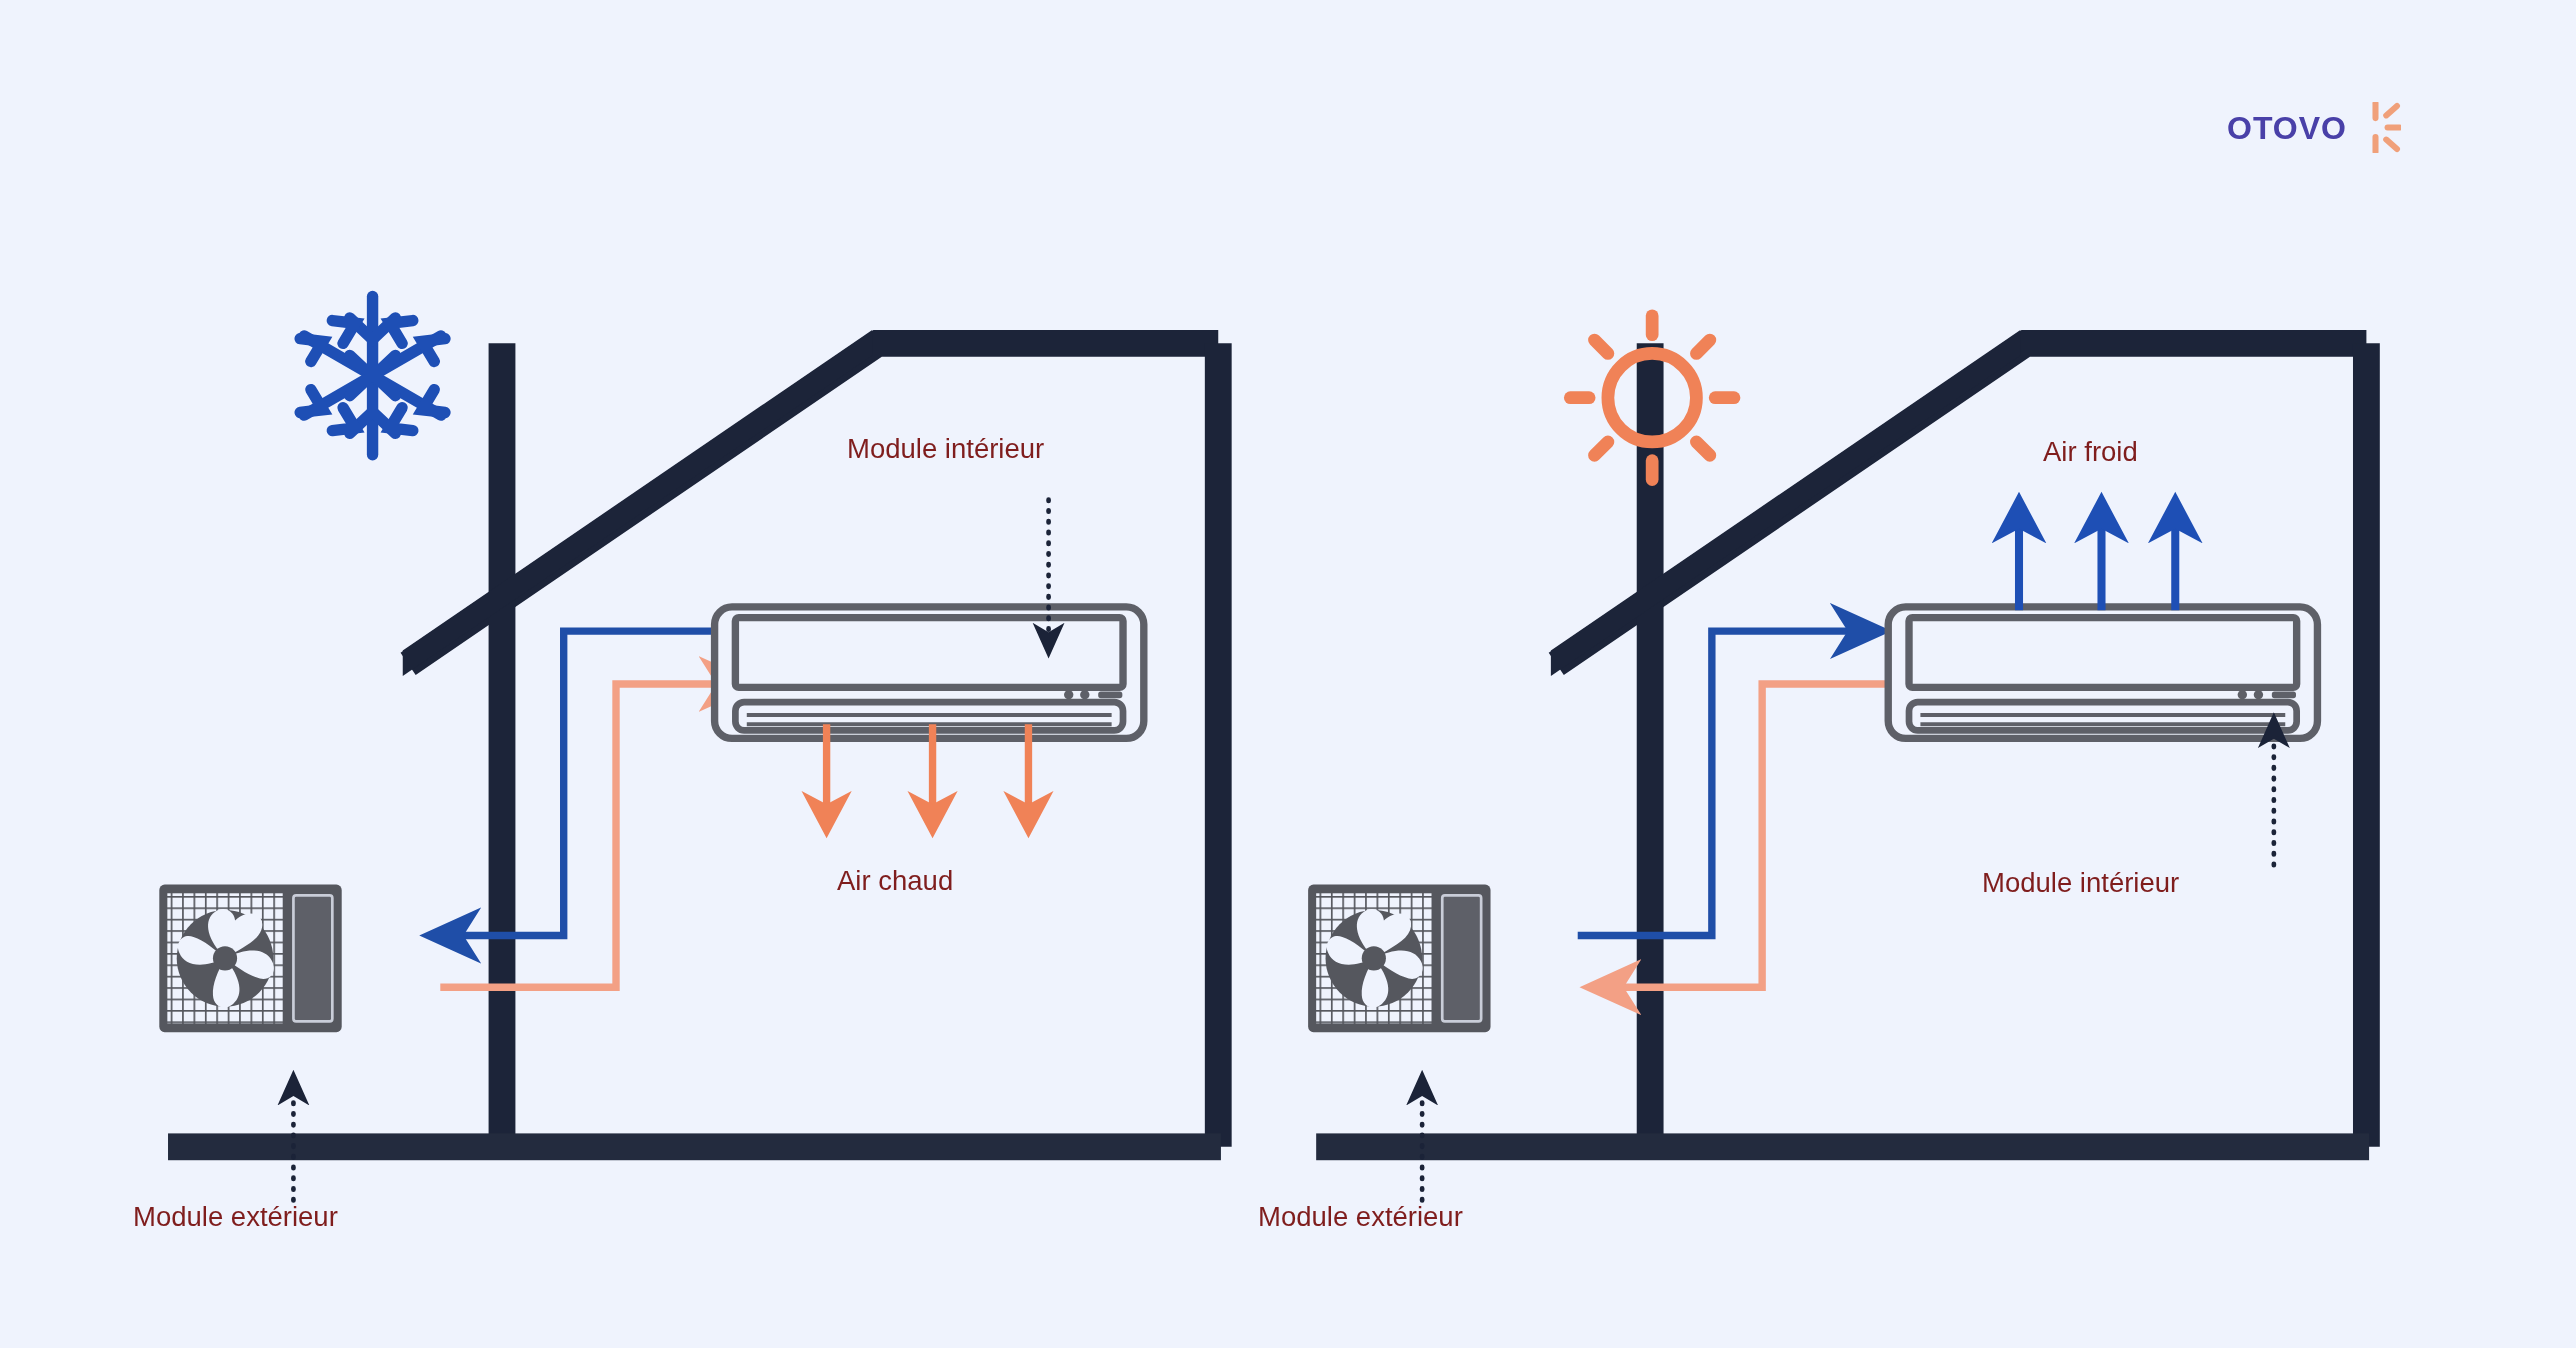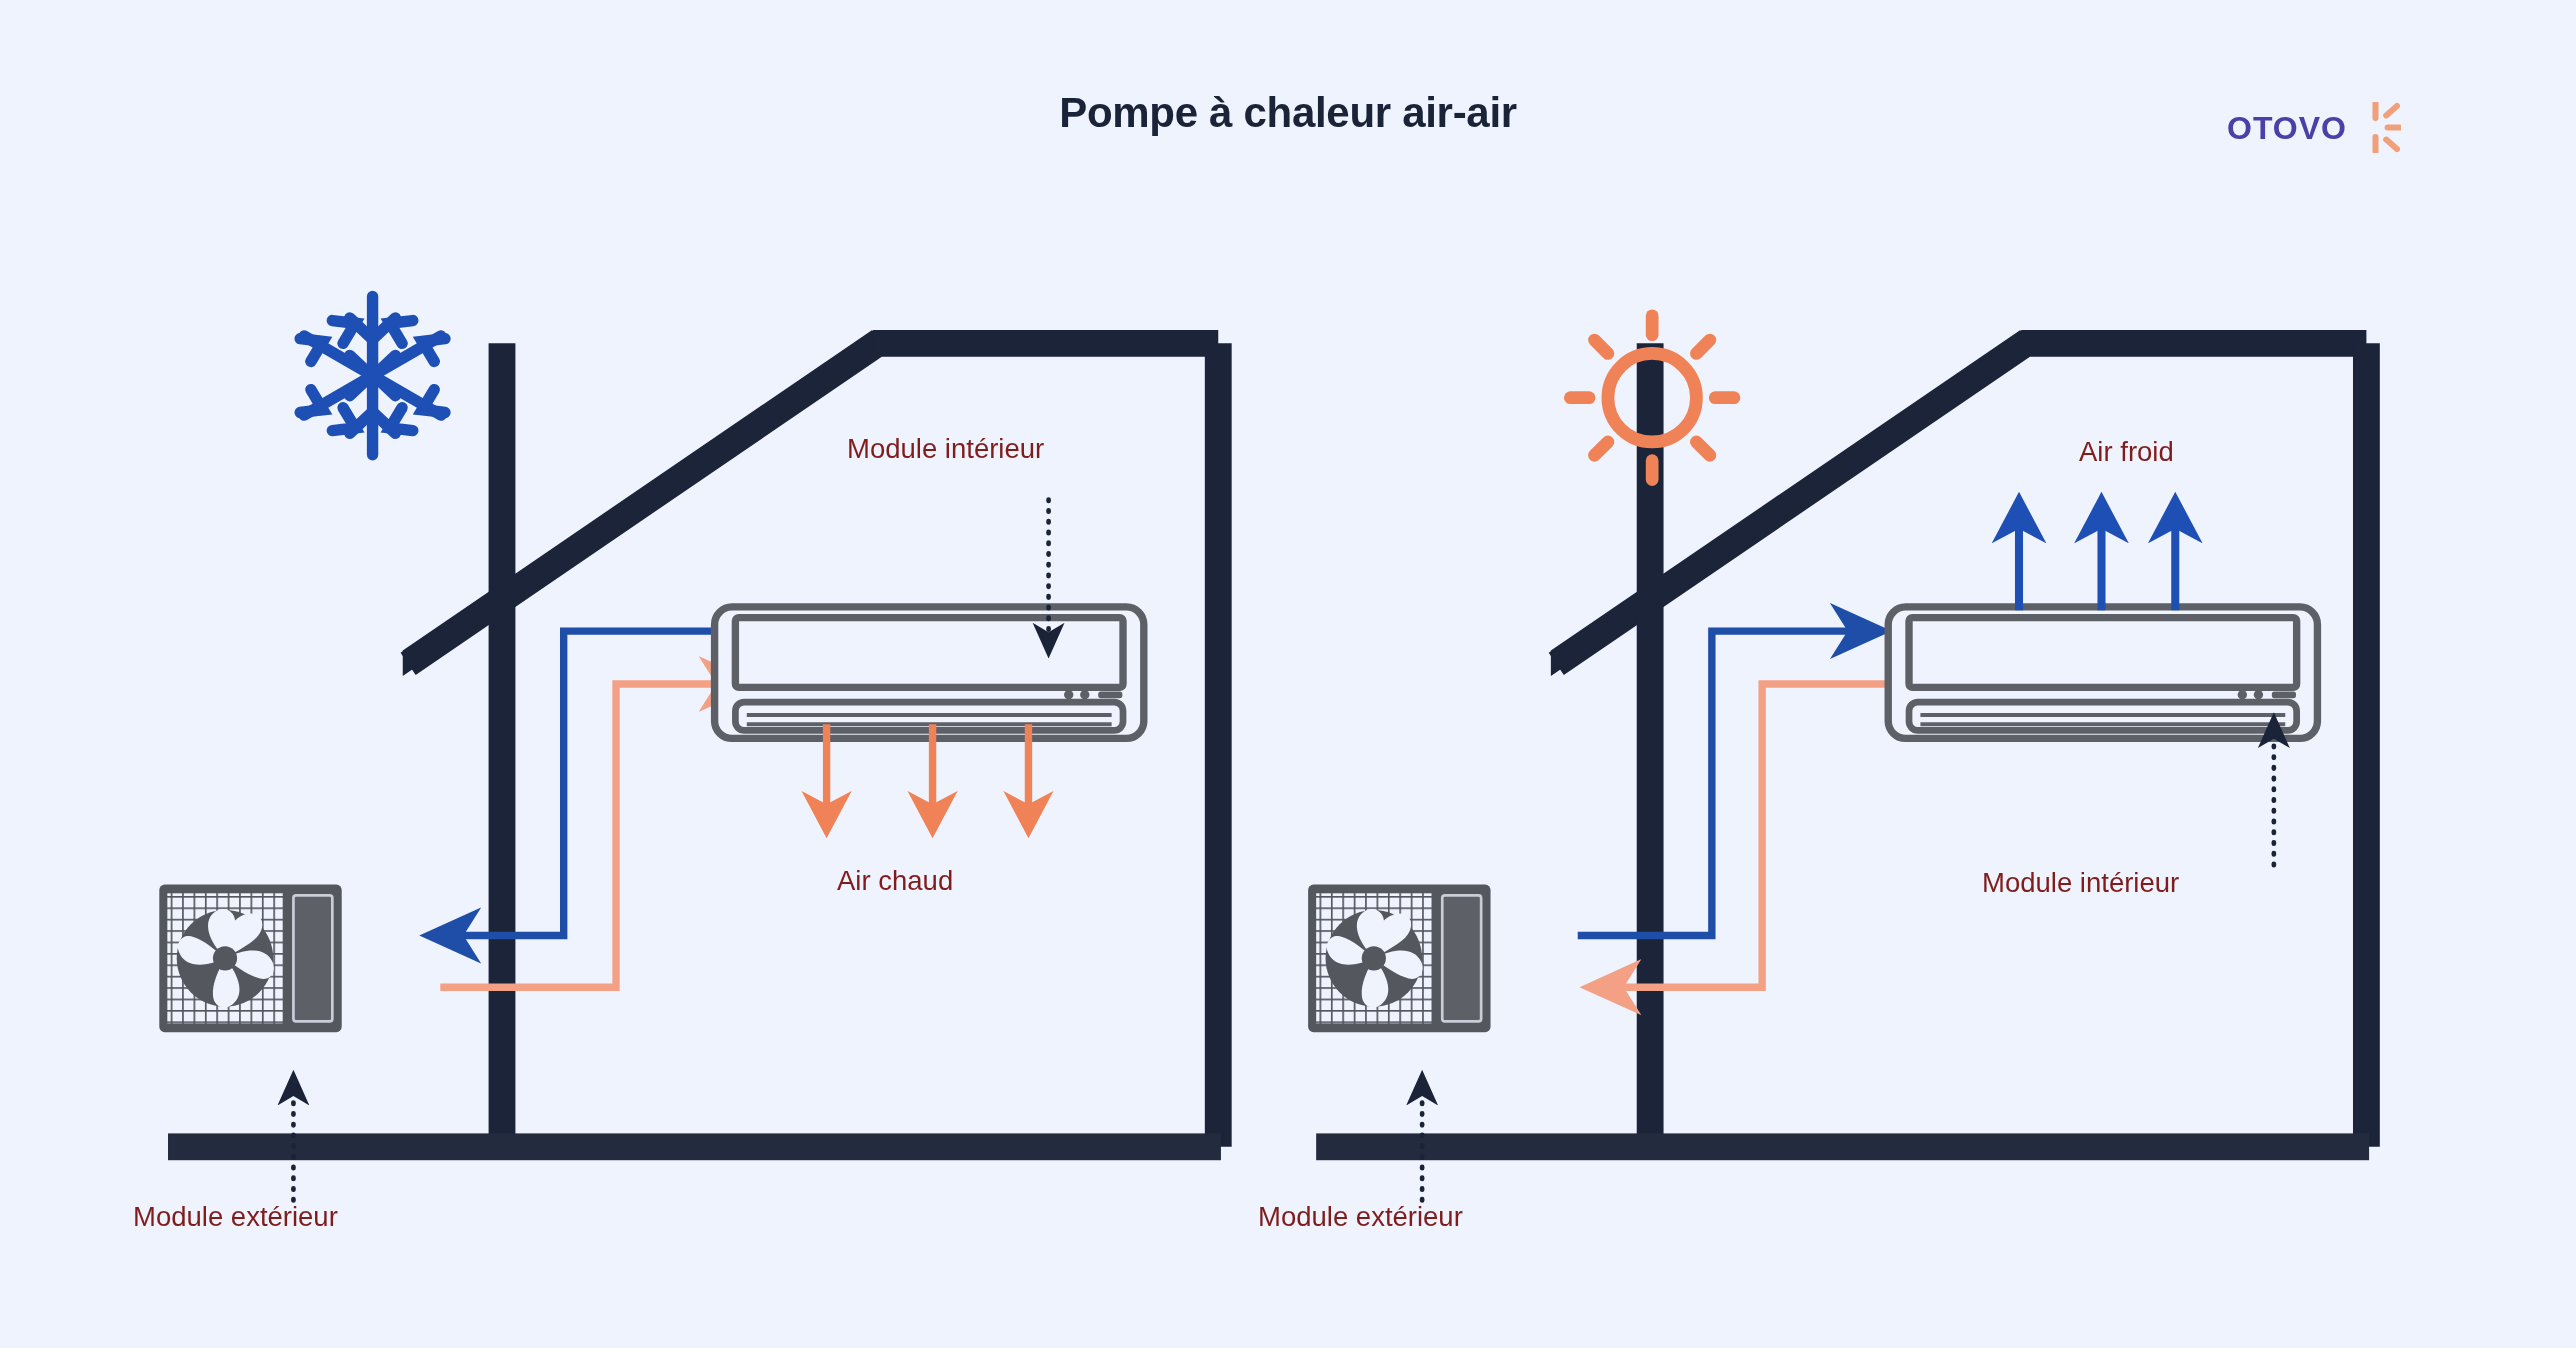--- a/index.html
+++ b/index.html
@@ -201,39 +201,38 @@
         <line x1="3133" y1="910" x2="3133" y2="755"></line>
         <line x1="3243" y1="910" x2="3243" y2="755"></line>
       </g>
 
       <path d="M3390 1290 L3390 1072" fill="none" stroke="#1b2338" stroke-width="7" stroke-dasharray="2 14" stroke-linecap="round" marker-end="url(#ar-dot)"></path>
 
       <path d="M2120 1790 L2120 1605" fill="none" stroke="#1b2338" stroke-width="7" stroke-dasharray="2 14" stroke-linecap="round" marker-end="url(#ar-dot)"></path>
     </g>
   </svg>
 
-  <div class="title">Pompe à chaleur air-air</div>
 
   <div class="logo">
     <span class="logo-word">OTOVO</span>
     <span class="logo-spark">
       <svg width="51" height="51" viewBox="0 0 76 76">
         <g stroke="#f0a07a" stroke-width="9" stroke-linecap="round">
           <line x1="38" y1="2" x2="38" y2="24"></line>
           <line x1="38" y1="52" x2="38" y2="74"></line>
           <line x1="56" y1="38" x2="74" y2="38"></line>
           <line x1="54" y1="20" x2="70" y2="6"></line>
           <line x1="54" y1="56" x2="70" y2="70"></line>
         </g>
       </svg>
     </span>
   </div>
 
   <div class="lbl" style="top:433px; left:847px;">Module intérieur</div>
   <div class="lbl" style="top:865px; left:837px;text-align:right;">Air chaud</div>
   <div class="lbl" style="top:1201px; left:133px;">Module extérieur</div>
 
-  <div class="lbl" style="top:436px; left:2043px;margin-left:36px;">Air froid</div>
+  <div class="lbl" style="top:436px; left:2043px;">Air froid</div>
   <div class="lbl" style="top:867px; left:1982px;">Module intérieur</div>
   <div class="lbl" style="top:1201px; left:1258px;">Module extérieur</div>
 
 </div>
 
 
 </body></html>

